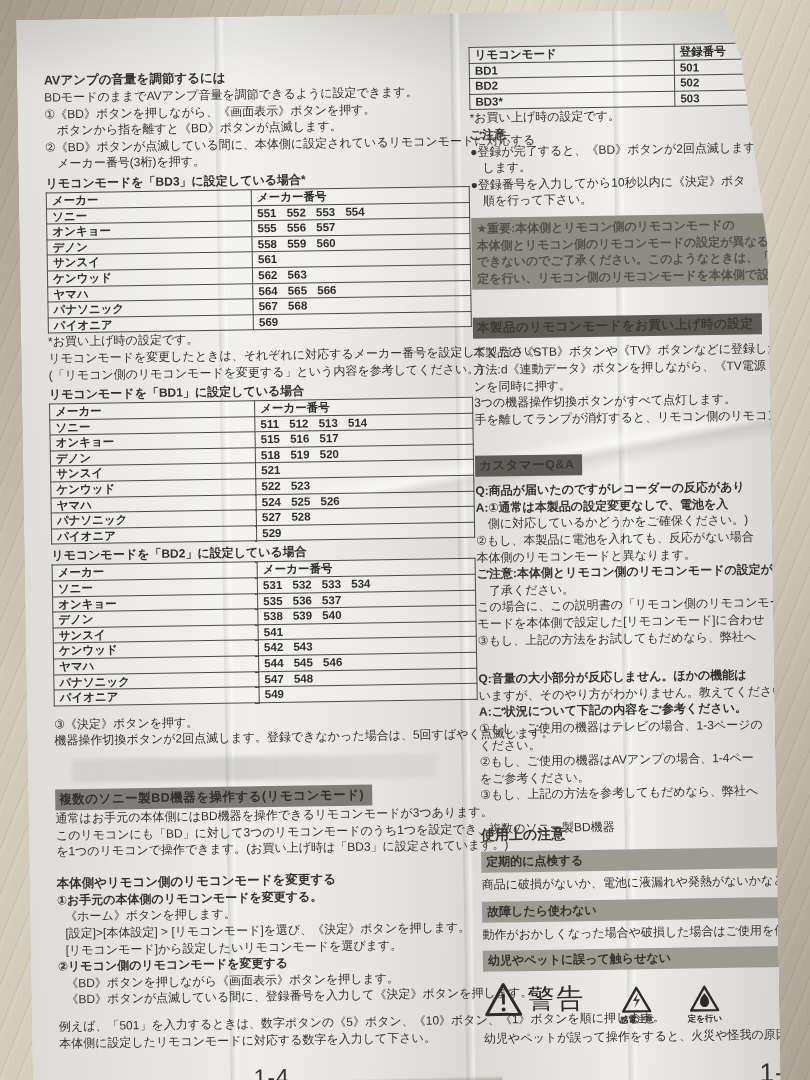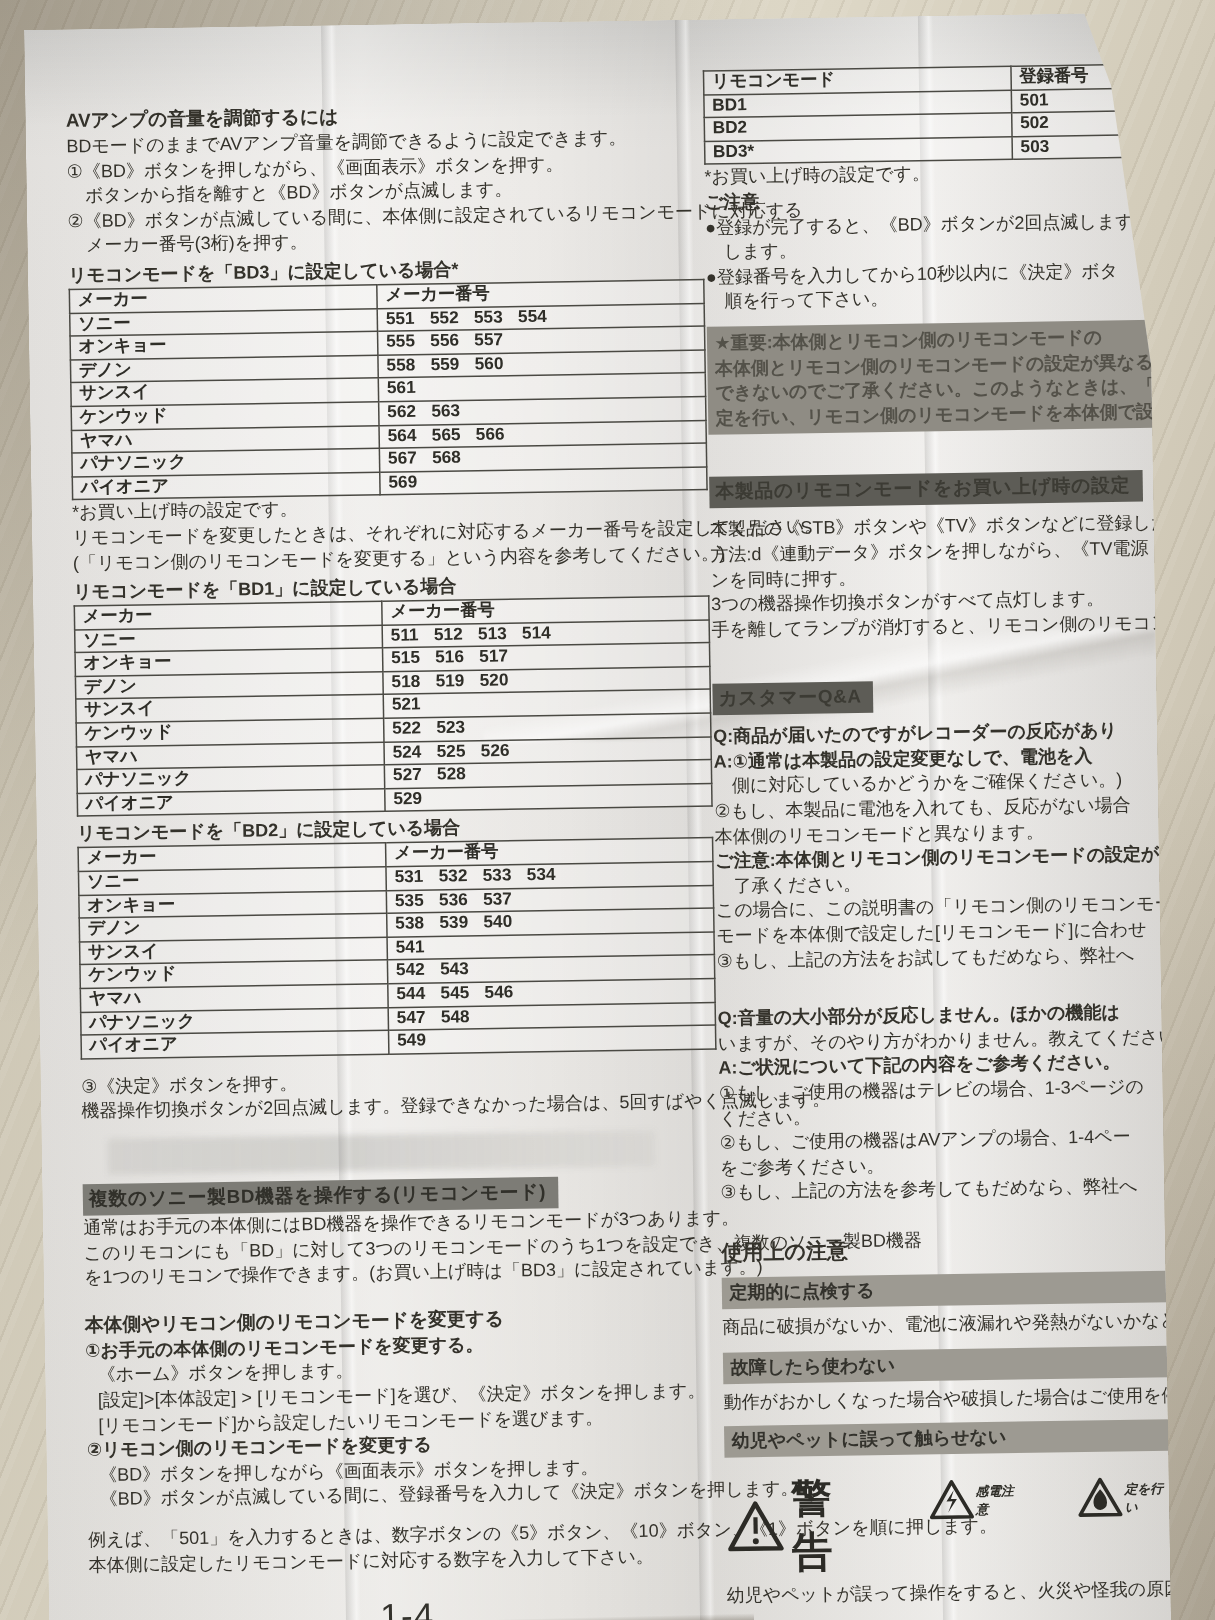--- a/index.html
+++ b/index.html
@@ -57,22 +57,22 @@
   .impblock .ln{font-size:12px;font-weight:bold;opacity:.8;}
   .usage-hl{display:block;background:#9d9a92;color:#33322c;font-weight:bold;
     font-size:12px;padding:2px 5px;margin:8px 0 4px;width:96%;}
   .sp6{height:6px;} .sp10{height:10px;} .sp14{height:14px;} .sp22{height:22px;} .sp28{height:28px;}
   .pageno{font-size:23px;color:#33322c;letter-spacing:1px;}
   .pn-left{text-align:center;margin-top:16px;}
   .pn-right{text-align:right;margin-top:14px;padding-right:0;font-size:26px;}
   
   .warnrow{display:flex;align-items:flex-start;gap:34px;margin:10px 0 2px;}
   .warn-main{display:flex;align-items:center;gap:4px;}
-  .warn-label{font-size:27px;font-weight:bold;color:#2c2b26;letter-spacing:2px;}
-  .tri-wrap{display:flex;flex-direction:row;align-items:flex-end;margin-top:6px;font-style:italic;}
+  .warn-label{font-size:27px;font-weight:normal;color:#2c2b26;letter-spacing:2px;}
+  .tri-wrap{display:flex;flex-direction:column;align-items:center;margin-top:6px;}
   .tri-cap{font-size:8.5px;font-weight:bold;color:#2f2e28;margin-top:1px;}
   svg{display:block;}
 </style>
 </head>
 <body>
 
 <div class="desk"></div>
 
 <div class="paper">
   <div class="sheen"></div>

